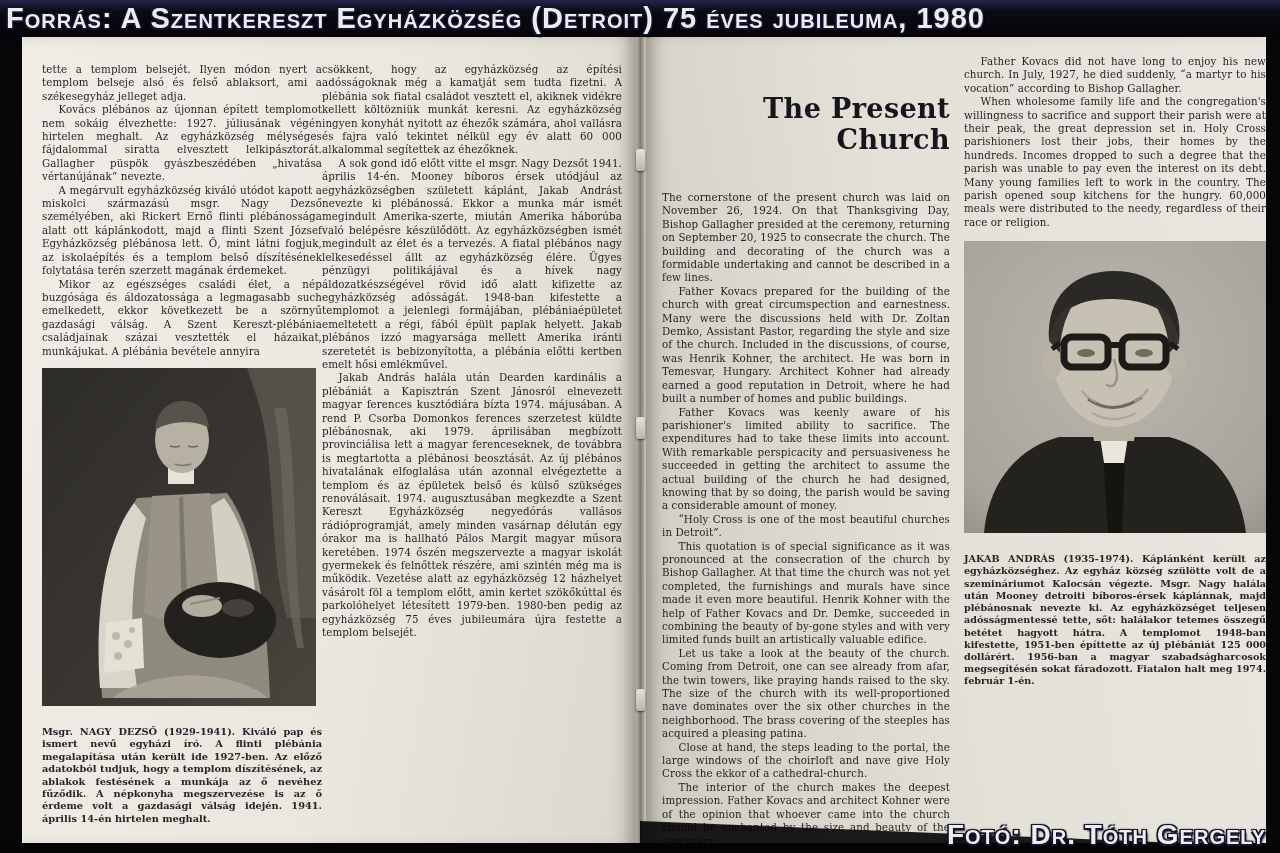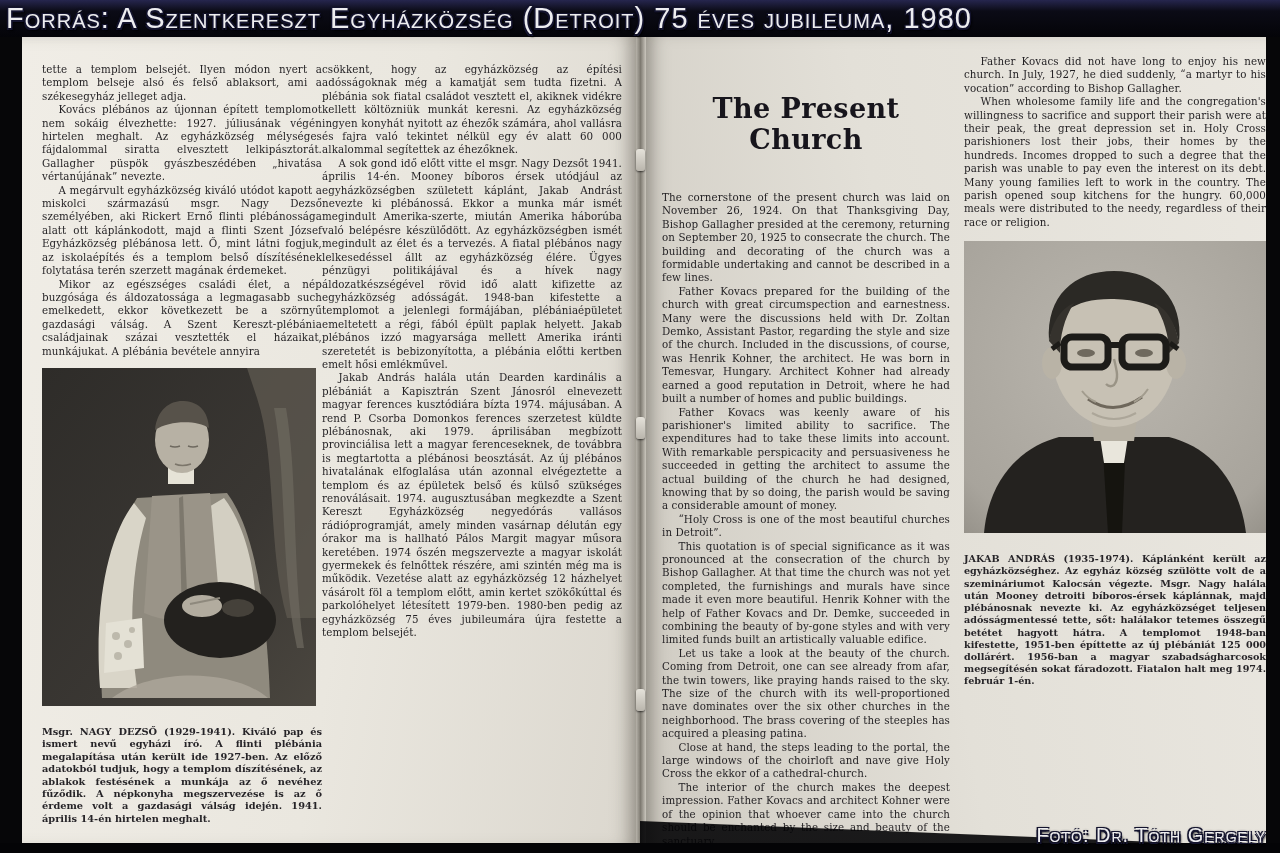--- a/index.html
+++ b/index.html
@@ -3,29 +3,29 @@
 <meta charset="utf-8">
 <style>
   html,body{margin:0;padding:0;background:#000;}
   .stage{position:relative;width:1280px;height:853px;background:#060608;overflow:hidden;
          font-family:"DejaVu Serif",serif;}
 
   
   .banner-top{position:absolute;left:0;top:0;width:1280px;height:37px;z-index:30;
     background:linear-gradient(180deg,#26264e 0%,#0b0b16 30%,#040408 100%);
     display:flex;align-items:center;padding-left:6px;box-sizing:border-box;}
-  .outline-text{font-family:"Liberation Sans",sans-serif;font-weight:normal;
+  .outline-text{font-family:"Liberation Sans",sans-serif;font-weight:bold;
     font-variant:small-caps;color:#ededf0;letter-spacing:1px;white-space:nowrap;
     text-shadow:-1.5px -1.5px 0 #14142e, 1.5px -1.5px 0 #14142e,
                 -1.5px  1.5px 0 #14142e, 1.5px  1.5px 0 #14142e,
                  0 0 3px #000, 2px 3px 2px rgba(0,0,0,.8);}
   .banner-top .outline-text{font-size:29px;}
   .banner-bottom{position:absolute;right:14px;bottom:0px;z-index:30;height:36px;
     display:flex;align-items:center;}
-  .banner-bottom .outline-text{font-size:20px;}
+  .banner-bottom .outline-text{font-size:28px;}
   .bottom-strip{position:absolute;left:0;bottom:0;width:1280px;height:10px;background:#040406;z-index:20;}
   .corner-wedge{position:absolute;right:0;bottom:6px;width:640px;height:26px;z-index:21;
     background:linear-gradient(to right top,#040406 49%,transparent 51%);opacity:.9;}
 
   
   .page{position:absolute;top:37px;height:810px;box-sizing:border-box;}
   .page-left{left:22px;width:616px;
     background:linear-gradient(100deg,#f0ede6 0%,#eae7df 55%,#dbd7ce 100%);
     box-shadow:inset -16px 0 20px -10px rgba(60,55,45,.55);
     padding:26px 0 0 20px;display:flex;gap:0;}
@@ -40,21 +40,21 @@
 
   
   .col{display:block;}
   .col-l1{width:280px;}
   .col-l2{width:300px;}
   .col-r1{width:288px;}
   .col-r2{width:302px;}
   .par{font-size:10.3px;line-height:13.4px;text-align:justify;color:#211f22;
        text-indent:1.6em;margin:0;letter-spacing:.1px;}
   .par.cont{text-indent:0;}
-  .heading{font-size:27px;font-weight:bold;color:#17151c;text-align:center;
+  .heading{font-size:27px;font-weight:bold;color:#17151c;text-align:right;
            margin:38px 0 36px 0;letter-spacing:.4px;}
   .caption{font-size:9.8px;line-height:12.4px;font-weight:bold;text-align:justify;
            color:#262428;margin-top:20px;}
   .caption-r{font-size:9.6px;line-height:12.2px;}
 
   
   .photo{display:block;}
   .photo-left{width:274px;height:338px;margin-top:10px;}
   .photo-right{width:302px;height:292px;margin-top:12px;}
 </style>

